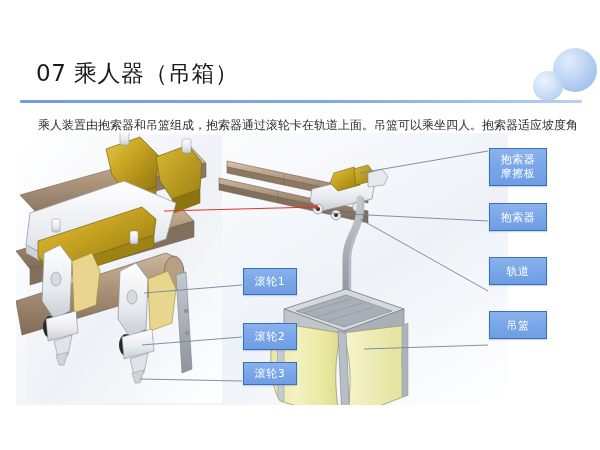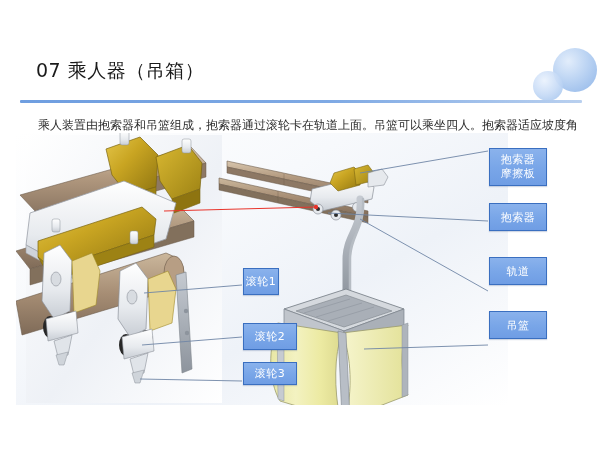--- a/index.html
+++ b/index.html
@@ -14,21 +14,21 @@
   
   .deco{position:absolute;right:0;top:40px;width:80px;height:68px;pointer-events:none;}
   .circ-big{position:absolute;left:33px;top:8px;width:44px;height:44px;border-radius:50%;
     background:radial-gradient(circle at 35% 30%,#e2edfb 0%,#bcd4f3 45%,#8fb5e8 100%);}
   .circ-small{position:absolute;left:13px;top:31px;width:30px;height:30px;border-radius:50%;
     background:radial-gradient(circle at 38% 32%,#eaf2fd 0%,#c7dbf6 50%,#9dc0ec 100%);
     opacity:.92;}
 
   .title{
     position:absolute;left:36px;top:58px;
-    font-size:19px;color:#1a1a1a;letter-spacing:.5px;white-space:nowrap;
+    font-size:23px;color:#1a1a1a;letter-spacing:.5px;white-space:nowrap;
     font-family:"DejaVu Sans","Liberation Sans",sans-serif;
   }
   .rule{
     position:absolute;left:20px;top:100px;width:562px;height:3px;
     background:linear-gradient(90deg,#6f9ee0 0%,#7ea9e4 55%,#b9d0ef 100%);
     border-radius:1px;
   }
   .subtitle{
     position:absolute;left:38px;top:117px;width:545px;
     font-size:12px;color:#2b2b2b;line-height:1.35;
@@ -269,21 +269,21 @@
   </div>
 
   <div class="lbl" style="left:489px;top:257px;width:58px;height:28px;">
     <span>轨道</span>
   </div>
 
   <div class="lbl" style="left:489px;top:311px;width:58px;height:28px;">
     <span>吊篮</span>
   </div>
 
-  <div class="lbl" style="left:243px;top:268px;width:36px;height:27px;">
+  <div class="lbl" style="left:243px;top:268px;width:54px;height:27px;">
     <span>滚轮1</span>
   </div>
 
   <div class="lbl" style="left:243px;top:323px;width:54px;height:27px;">
     <span>滚轮2</span>
   </div>
 
   <div class="lbl" style="left:243px;top:362px;width:54px;height:23px;">
     <span>滚轮3</span>
   </div>

